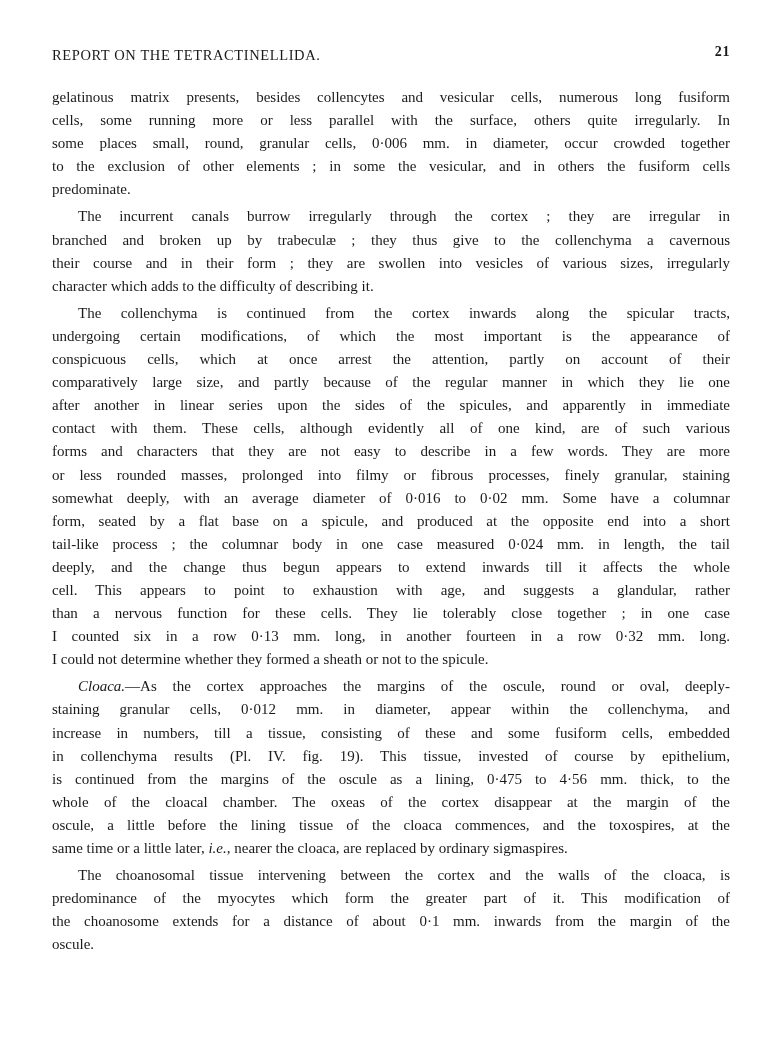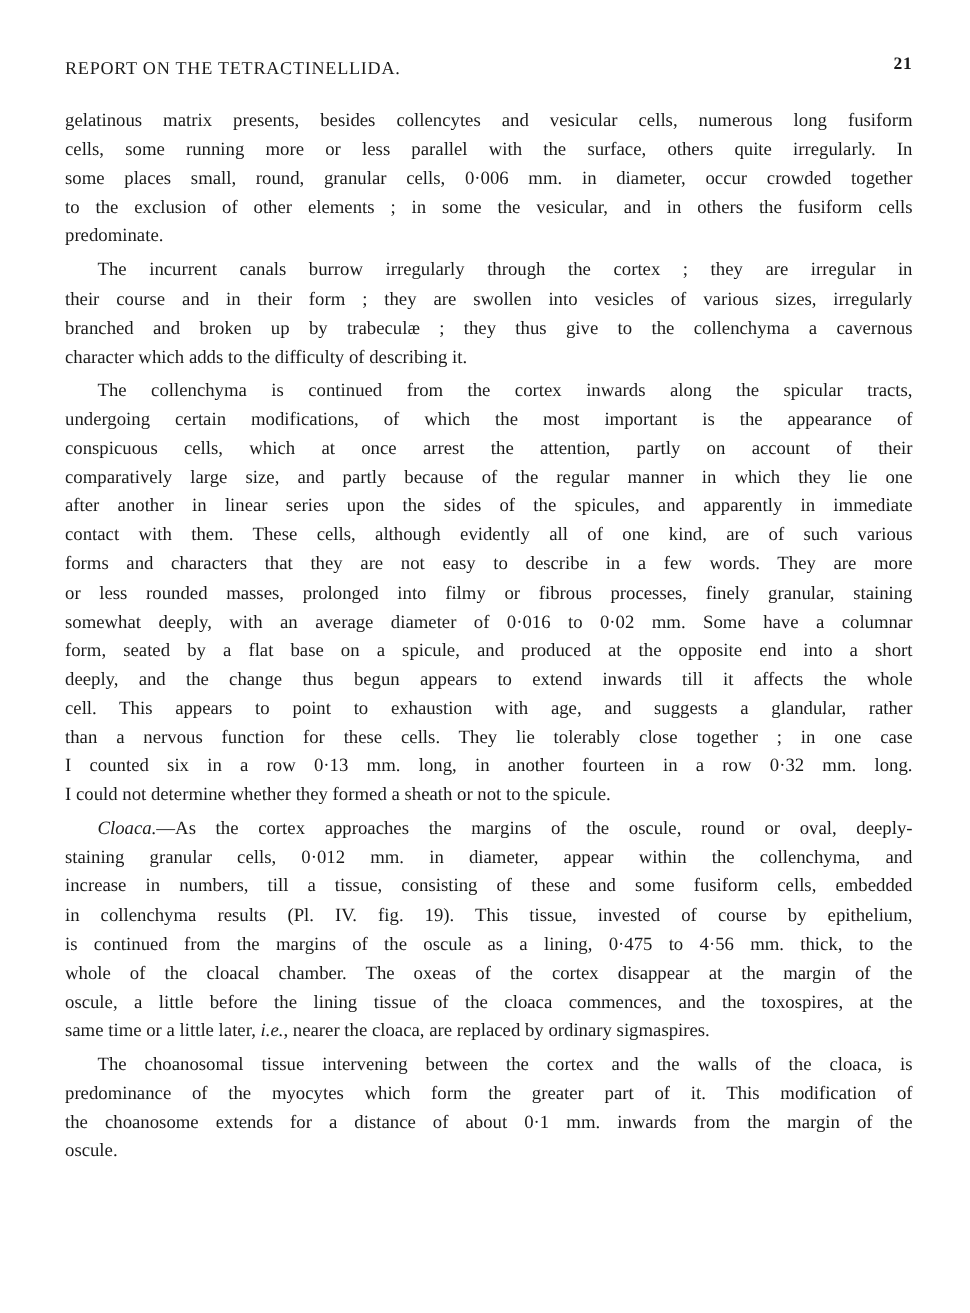--- a/index.html
+++ b/index.html
@@ -30,37 +30,38 @@
       <span class="line">gelatinous matrix presents, besides collencytes and vesicular cells, numerous long fusiform</span>
       <span class="line">cells, some running more or less parallel with the surface, others quite irregularly.  In</span>
       <span class="line">some places small, round, granular cells, 0·006 mm. in diameter, occur crowded together</span>
       <span class="line">to the exclusion of other elements ; in some the vesicular, and in others the fusiform cells</span>
       <span class="line last">predominate.</span>
     </div>
     <div class="para-gap"></div>
 
     <div>
       <span class="line indent">The incurrent canals burrow irregularly through the cortex ; they are irregular in</span>
+      <span class="line">branched and broken up by trabeculæ ; they thus give to the collenchyma a cavernous</span>
       <span class="line">their course and in their form ; they are swollen into vesicles of various sizes, irregularly</span>
-      <span class="line">branched and broken up by trabeculæ ; they thus give to the collenchyma a cavernous</span>
       <span class="line last">character which adds to the difficulty of describing it.</span>
     </div>
     <div class="para-gap"></div>
 
     <div>
       <span class="line indent">The collenchyma is continued from the cortex inwards along the spicular tracts,</span>
       <span class="line">undergoing certain modifications, of which the most important is the appearance of</span>
       <span class="line">conspicuous cells, which at once arrest the attention, partly on account of their</span>
       <span class="line">comparatively large size, and partly because of the regular manner in which they lie one</span>
       <span class="line">after another in linear series upon the sides of the spicules, and apparently in immediate</span>
       <span class="line">contact with them.  These cells, although evidently all of one kind, are of such various</span>
       <span class="line">forms and characters that they are not easy to describe in a few words.  They are more</span>
       <span class="line">or less rounded masses, prolonged into filmy or fibrous processes, finely granular, staining</span>
       <span class="line">somewhat deeply, with an average diameter of 0·016 to 0·02 mm.  Some have a columnar</span>
       <span class="line">form, seated by a flat base on a spicule, and produced at the opposite end into a short</span>
+      <span class="line">tail-like process ; the columnar body in one case measured 0·024 mm. in length, the tail</span>
       <span class="line">deeply, and the change thus begun appears to extend inwards till it affects the whole</span>
       <span class="line">cell.  This appears to point to exhaustion with age, and suggests a glandular, rather</span>
       <span class="line">than a nervous function for these cells.  They lie tolerably close together ; in one case</span>
       <span class="line">I counted six in a row 0·13 mm. long, in another fourteen in a row 0·32 mm. long.</span>
       <span class="line last">I could not determine whether they formed a sheath or not to the spicule.</span>
     </div>
     <div class="para-gap"></div>
 
     <div>
       <span class="line indent"><span class="it">Cloaca.</span><span>—As the cortex approaches the margins of the oscule, round or oval, deeply-</span></span>

